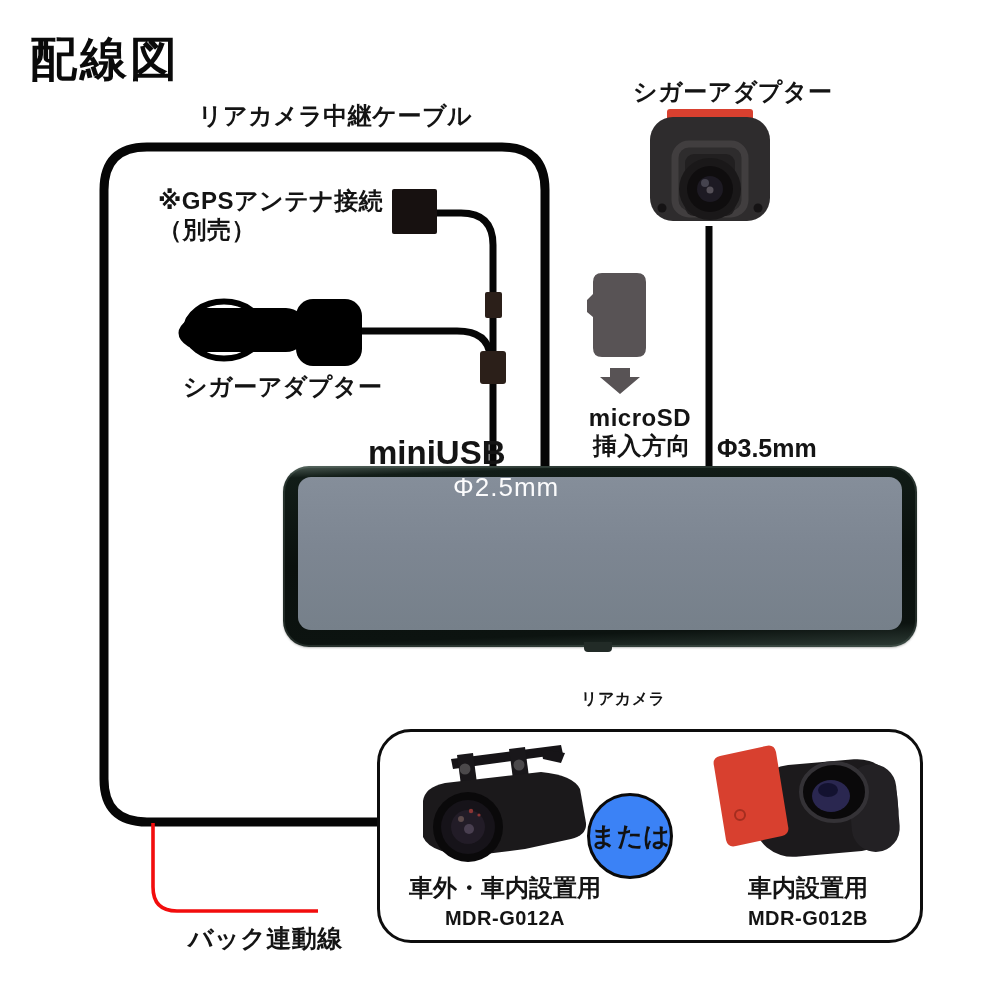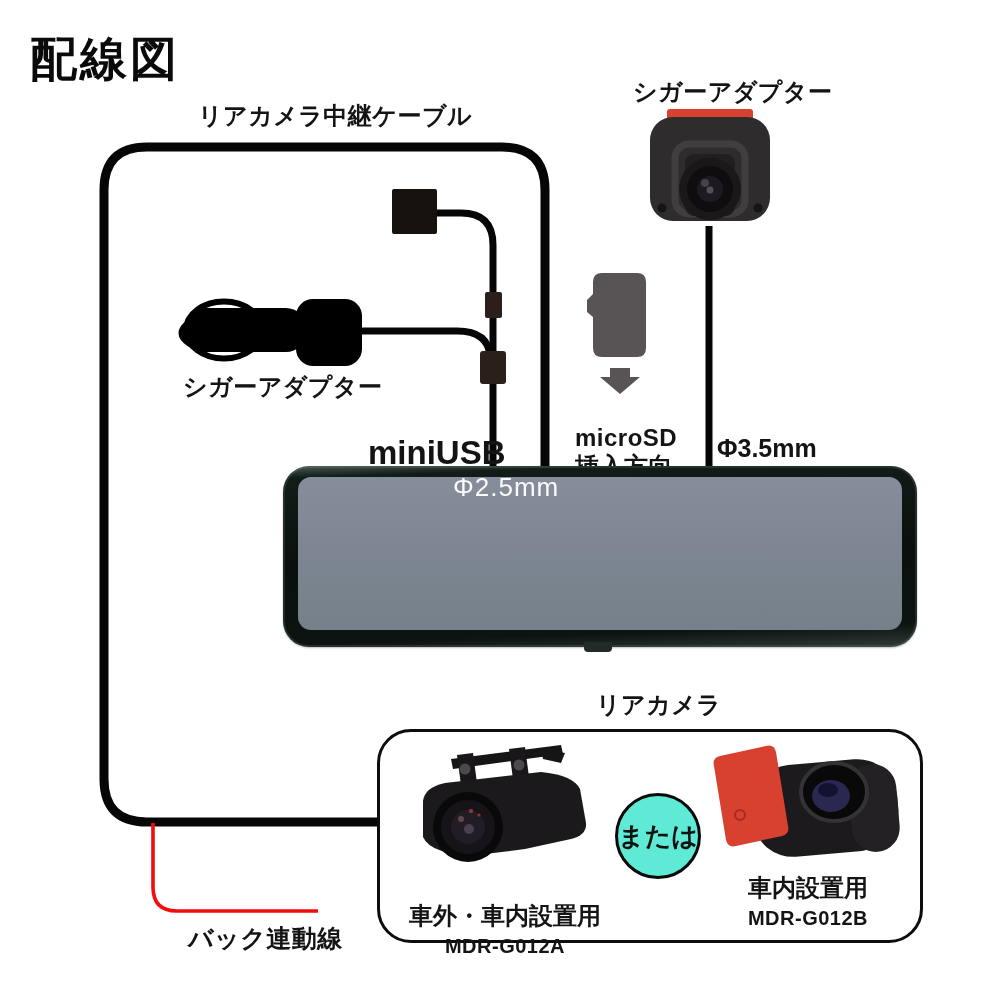--- a/index.html
+++ b/index.html
@@ -10,67 +10,71 @@
   .abs{position:absolute;}
   .lbl{position:absolute;color:#141414;font-weight:600;letter-spacing:.5px;white-space:nowrap;}
   #wires{position:absolute;left:0;top:0;width:1000px;height:1000px;}
   
   .title{left:30px;top:28px;font-size:47px;font-weight:800;letter-spacing:3px;color:#0a0a0a;}
   
   .relay-label{left:198px;top:100px;width:256px;text-align:center;font-size:24px;}
   .gps-note{left:158px;top:186px;font-size:24px;line-height:29px;}
   .cigar-label{left:183px;top:371px;font-size:24px;text-align:right;}
   .miniusb-label{left:368px;top:434px;width:114px;text-align:right;font-size:33px;letter-spacing:0;}
-  .microsd-label{left:575px;top:424px;width:116px;text-align:left;font-size:24px;line-height:28px;}
+  .microsd-label{left:575px;top:404px;width:116px;text-align:right;font-size:24px;line-height:28px;}
   .phi35-label{left:717px;top:434px;font-size:25px;letter-spacing:0;}
   .frontcam-label{left:633px;top:76px;font-size:24px;}
-  .rearcam-label{left:596px;top:689px;font-size:24px;}
+  .rearcam-label{left:581px;top:689px;font-size:16px;}
   .backwire-label{left:164px;top:922px;font-size:25px;margin-left:24px;}
   
   .gps-connector{left:392px;top:189px;width:45px;height:45px;background:#171110;border-radius:2px;}
   .conn-small{left:485px;top:292px;width:17px;height:26px;background:#2b1f19;border-radius:2px;}
   .conn-big{left:480px;top:351px;width:26px;height:33px;background:#2b1f19;border-radius:3px;}
   
   .mirror{
     left:283px;top:466px;width:634px;height:181px;border-radius:26px;
     background:linear-gradient(178deg,#4d5c55 0%,#121d18 6%,#0a100d 50%,#0c1310 88%,#2e3c36 100%);
     box-shadow:inset 0 0 0 2px rgba(140,160,150,.18), 0 1px 2px rgba(0,0,0,.25);
   }
   .mirror-notch{left:301px;bottom:-5px;width:28px;height:10px;background:#222b27;border-radius:0 0 4px 4px;}
   .mirror-screen{
     left:15px;top:11px;width:604px;height:153px;border-radius:13px;
     background:linear-gradient(180deg,#858e9a 0%,var(--screen-gray,#7d8692) 45%,#76808a 100%);
   }
   .phi25-label{left:170px;top:6px;font-size:26px;color:#fbfbfc;font-weight:500;letter-spacing:1px;}
   
   .rear-box{left:377px;top:729px;width:540px;height:208px;border:3px solid #0d0d0d;border-radius:34px;background:#fff;}
   .or-circle{
-    left:615px;top:793px;width:80px;height:80px;border:3px solid #0a0a0a;border-radius:50%;
-    background:#5eead4;display:flex;align-items:center;justify-content:center;font-size:26px;font-weight:600;
+    left:587px;top:793px;width:80px;height:80px;border:3px solid #0a0a0a;border-radius:50%;
+    background:#3b82f6;display:flex;align-items:center;justify-content:center;font-size:26px;font-weight:600;
   }
   .cam-caption{position:absolute;text-align:center;font-size:24px;line-height:30px;font-weight:600;color:#141414;}
-  .cap-a{left:405px;top:873px;width:200px;margin-top:28px;}
+  .cap-a{left:405px;top:873px;width:200px;}
   .cap-b{left:710px;top:873px;width:196px;}
   .model{font-size:20px;letter-spacing:.5px;}
 </style>
 </head>
 <body>
 
 <div id="canvas">
 
   <svg id="wires" viewBox="0 0 1000 1000">
     <path d="M 545 470 V 190 Q 545 147 502 147 H 147 Q 104 147 104 190 V 779 Q 104 822 147 822 H 379" fill="none" stroke="#060606" stroke-width="9"></path>
     <path d="M 436 213 H 461 Q 493 213 493 245 V 469" fill="none" stroke="#060606" stroke-width="7"></path>
     <path d="M 357 331 H 457 Q 488 331 490 356" fill="none" stroke="#060606" stroke-width="7"></path>
     <path d="M 709 226 V 469" fill="none" stroke="#060606" stroke-width="7"></path>
     <path d="M 153 823 V 887 Q 153 911 177 911 H 318" fill="none" stroke="var(--wire-red,#f20d0d)" stroke-width="3.6"></path>
   </svg>
 
   <div class="lbl title">配線図</div>
   <div class="lbl relay-label">リアカメラ中継ケーブル</div>
+  <div class="lbl gps-note">
+    <div>※GPSアンテナ接続</div>
+    <div>（別売）</div>
+  </div>
   <div class="lbl cigar-label">シガーアダプター</div>
   <div class="lbl miniusb-label">miniUSB</div>
   <div class="lbl microsd-label">
     <div>microSD</div>
     <div>挿入方向</div>
   </div>
   <div class="lbl phi35-label">Φ3.5mm</div>
   <div class="lbl frontcam-label">シガーアダプター</div>
   <div class="lbl rearcam-label">リアカメラ</div>
   <div class="lbl backwire-label">バック連動線</div>

